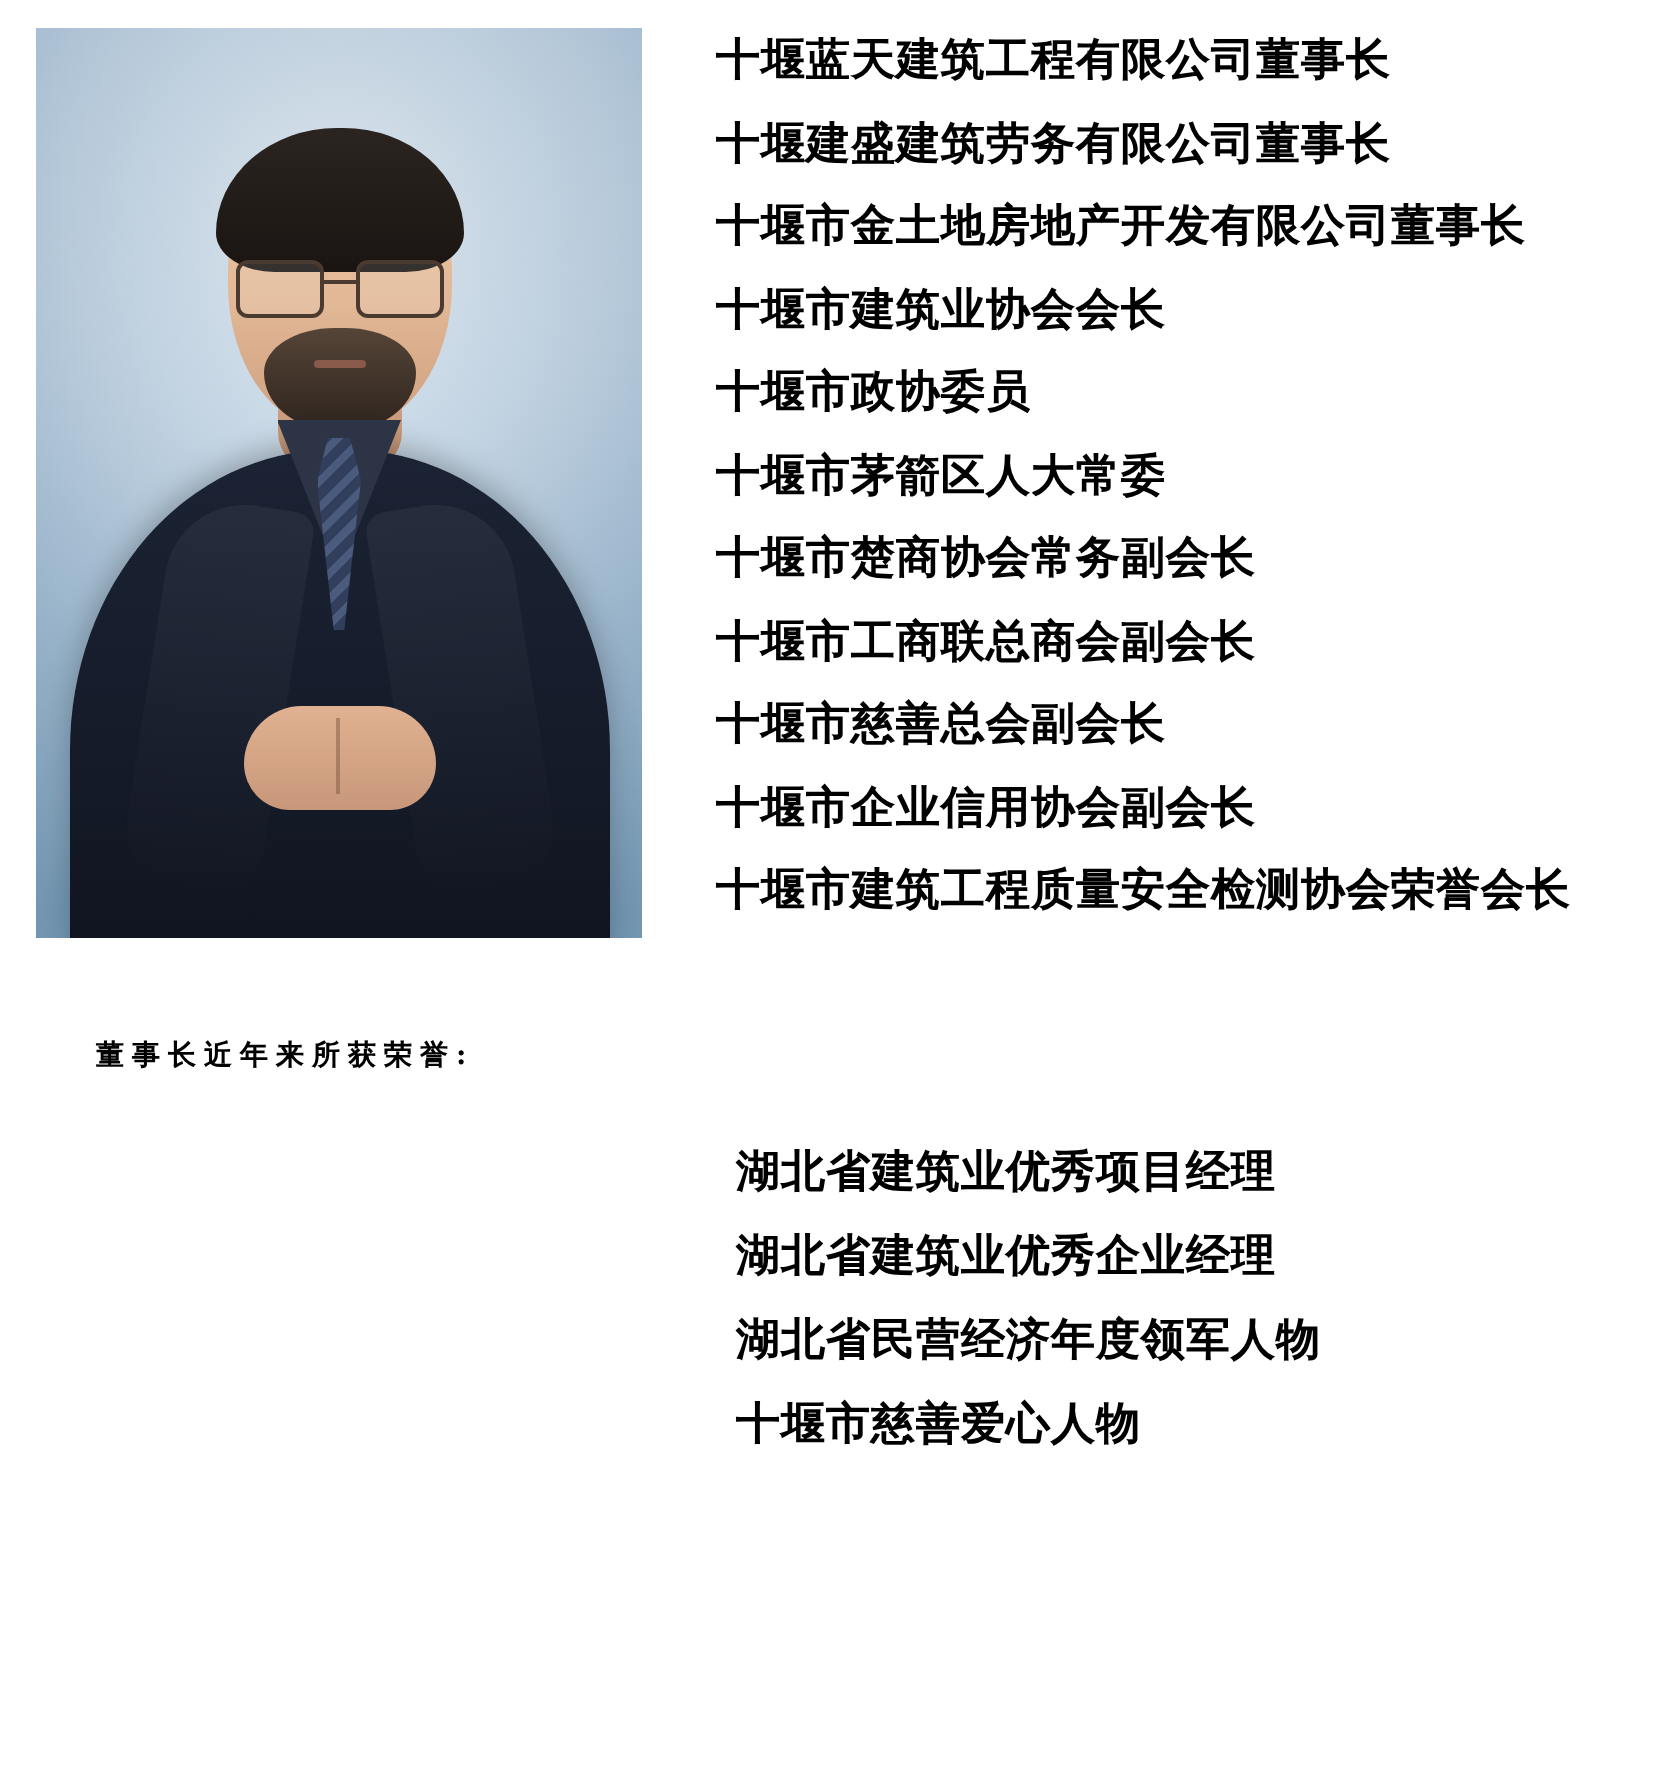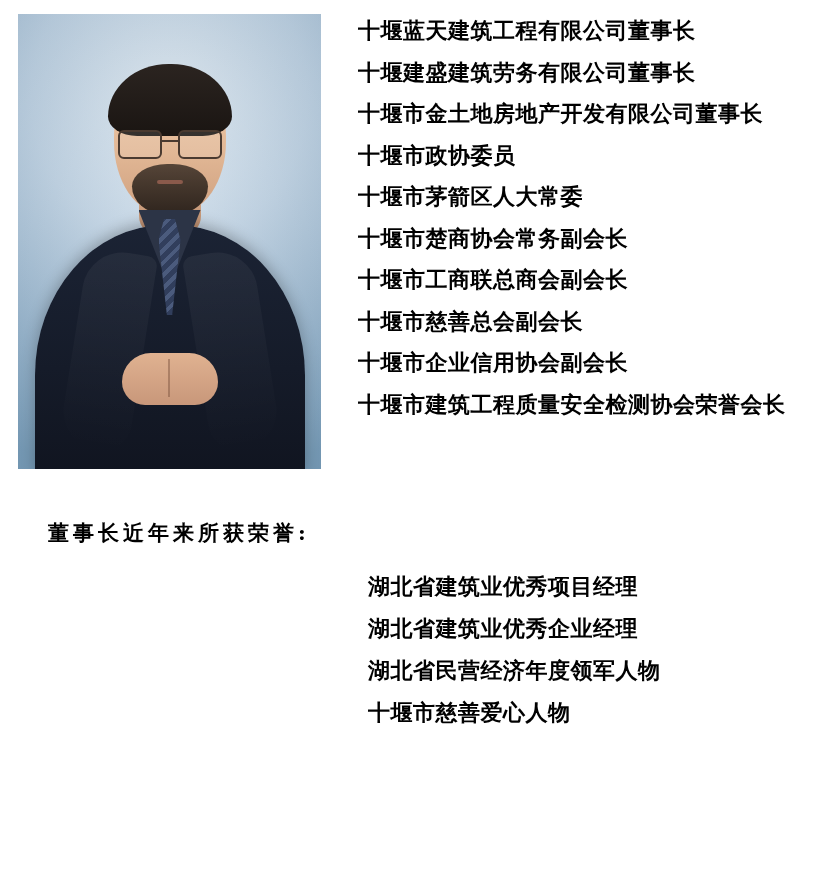--- a/index.html
+++ b/index.html
@@ -217,21 +217,21 @@
     line-height: 41.5px;
     letter-spacing: 0.5px;
     white-space: nowrap;
     font-weight: 600;
   }
 
   .honors-heading {
     position: absolute;
     left: 48px;
     top: 519px;
-    font-size: 21px;
+    font-size: 14px;
     font-weight: 700;
     letter-spacing: 4px;
     white-space: nowrap;
     text-align: center;
   }
 
   .honors-list {
     position: absolute;
     left: 368px;
     top: 565px;
@@ -269,20 +269,21 @@
       <div class="beard"></div>
       <div class="mouth"></div>
       <div class="hands"></div>
     </div>
   </div>
 
   <div class="titles-list">
     <div class="line">十堰蓝天建筑工程有限公司董事长</div>
     <div class="line">十堰建盛建筑劳务有限公司董事长</div>
     <div class="line">十堰市金土地房地产开发有限公司董事长</div>
+    <div class="line">十堰市建筑业协会会长</div>
     <div class="line">十堰市政协委员</div>
     <div class="line">十堰市茅箭区人大常委</div>
     <div class="line">十堰市楚商协会常务副会长</div>
     <div class="line">十堰市工商联总商会副会长</div>
     <div class="line">十堰市慈善总会副会长</div>
     <div class="line">十堰市企业信用协会副会长</div>
     <div class="line">十堰市建筑工程质量安全检测协会荣誉会长</div>
   </div>
 
   <div class="honors-heading">董事长近年来所获荣誉:</div>

